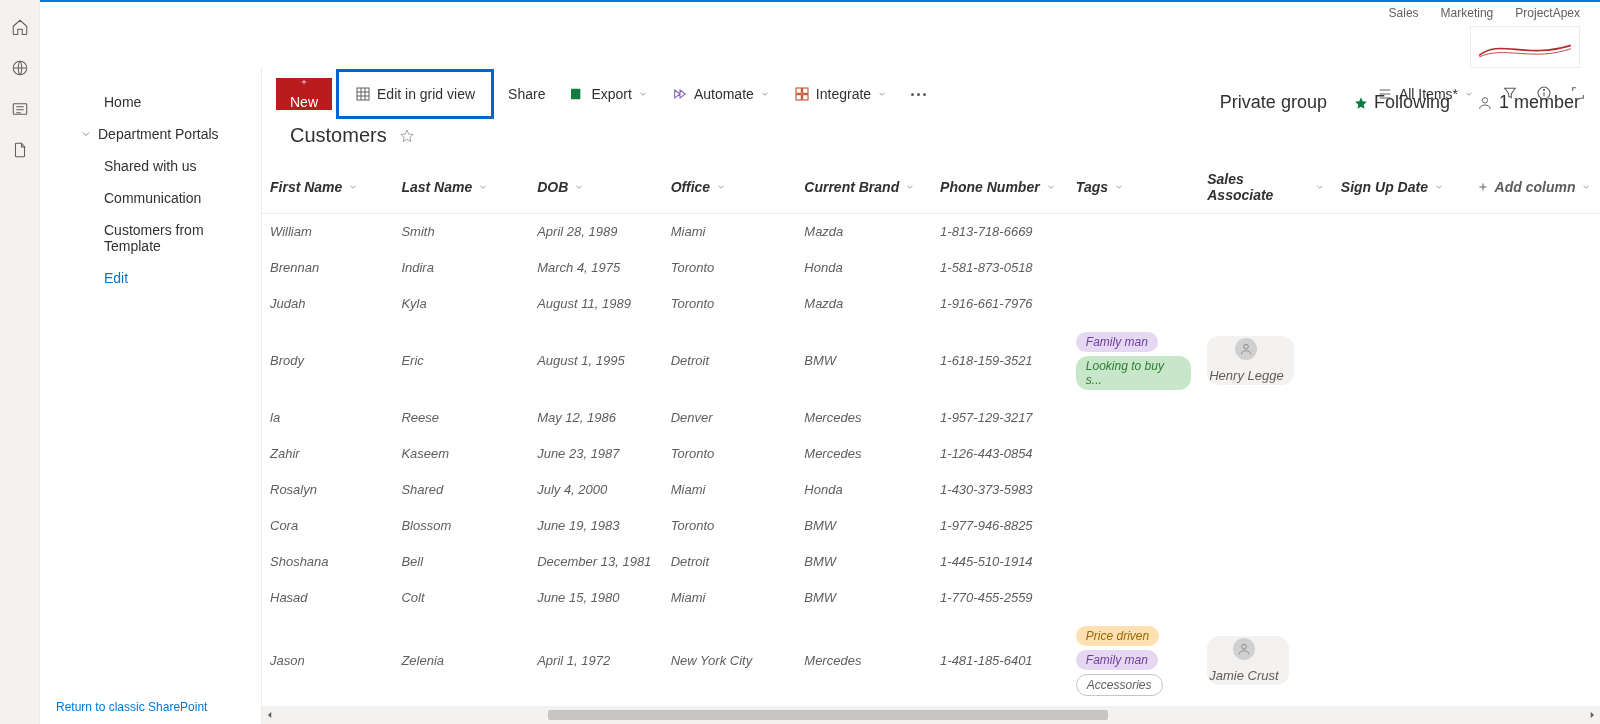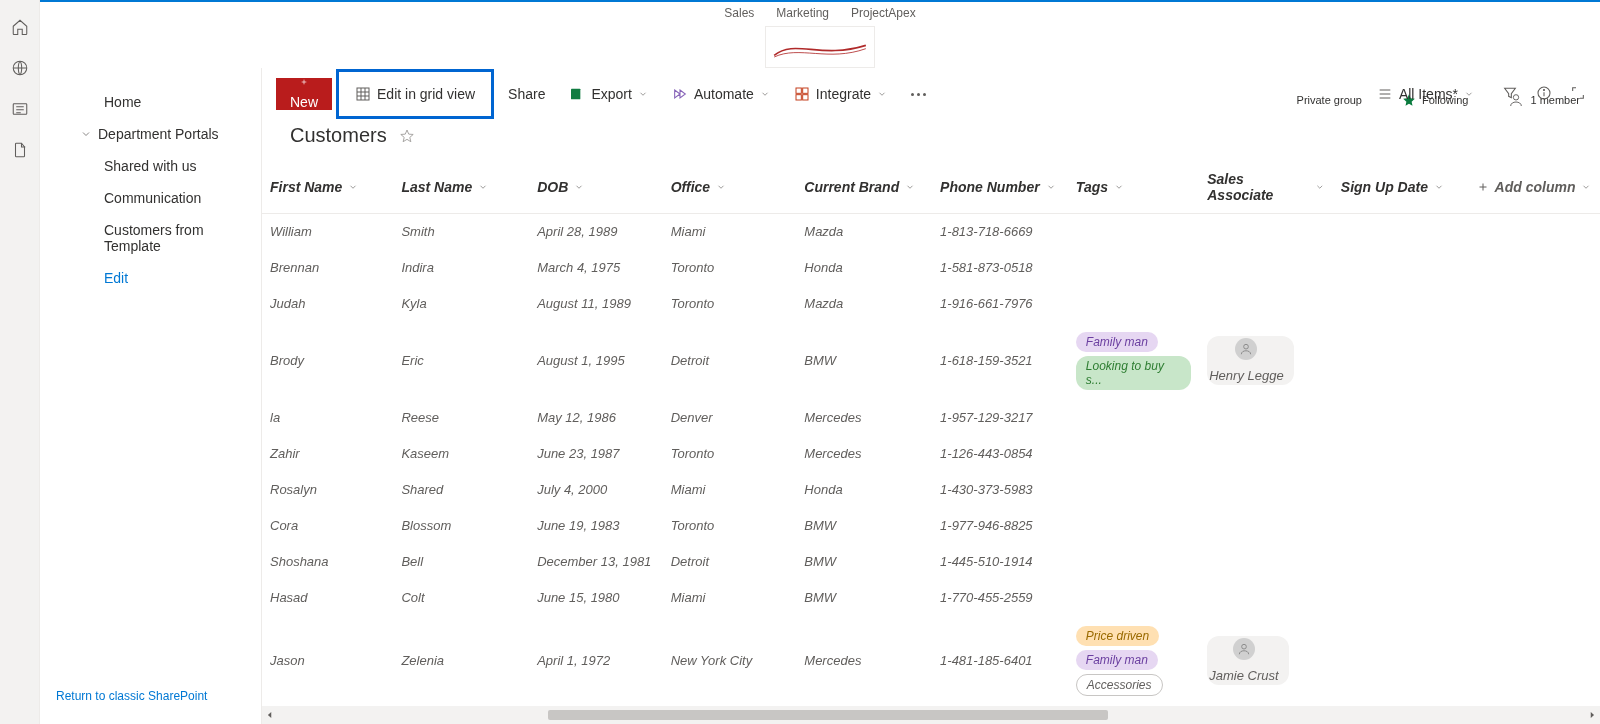--- a/index.html
+++ b/index.html
@@ -5,46 +5,46 @@
   * { box-sizing: border-box; margin: 0; padding: 0; }
   body { font-family: "Segoe UI", Arial, sans-serif; font-size: 14px; color: #323130; background: #fff; overflow: hidden; }
   .app { display: flex; height: 724px; width: 1600px; }
   .rail {
     width: 40px; background: #f3f2f1; display: flex; flex-direction: column; align-items: center;
     gap: 20px; padding-top: 18px; border-right: 1px solid #edebe9;
   }
   .rail-icon { width: 18px; height: 18px; fill: none; stroke: #605e5c; stroke-width: 1.4; }
   .main { flex: 1; display: flex; flex-direction: column; position: relative; }
   .topbar { border-bottom: 2px solid #0078d4; height: 2px; }
-  .site-header { display: flex; align-items: center; padding: 4px 20px 0 20px; }
+  .site-header { display: flex; align-items: flex-end; padding: 4px 20px 0 20px; }
   .site-tabs { display: flex; gap: 22px; font-size: 12px; color: #605e5c; }
   .site-tabs span { cursor: pointer; }
   .logo-wrap { margin-top: 4px; }
   .logo {
     width: 110px; height: 42px; border: 1px solid #edebe9; display: flex; align-items: center;
     justify-content: center; overflow: hidden;
   }
   .header-right {
-    position: absolute; right: 20px; top: 92px; display: flex; align-items: center; gap: 40px;
-    font-size: 11px; color: #323130;
+    position: absolute; right: 20px; top: 92px; display: flex; align-items: center; gap: 27px;
+    font-size: 18px; color: #323130;
   }
   .star-icon { width: 14px; height: 14px; fill: #0a7b3e; }
   .member-icon { width: 16px; height: 16px; fill: none; stroke: #605e5c; stroke-width: 1.4; }
   .body { flex: 1; display: flex; overflow: hidden; }
   .leftnav {
     width: 222px; padding: 18px 0 0 0; border-right: 1px solid #edebe9; display: flex;
     flex-direction: column; font-size: 14px; position: relative;
   }
   .nav-item { padding: 8px 16px 8px 64px; color: #323130; cursor: pointer; }
   .nav-section { padding: 8px 16px 8px 40px; display: flex; align-items: center; gap: 6px; cursor: pointer; }
   .nav-top { padding-left: 64px; }
   .chev { width: 12px; height: 12px; stroke: #605e5c; stroke-width: 1.5; fill: none; }
   .nav-edit { color: #0078d4; padding: 8px 16px 8px 64px; cursor: pointer; }
   .nav-footer {
-    position: absolute; bottom: 21px; left: 16px; font-size: 12px; color: #0078d4; cursor: pointer;
+    position: absolute; bottom: 10px; left: 16px; font-size: 12px; color: #0078d4; cursor: pointer;
   }
   .content { flex: 1; display: flex; flex-direction: column; overflow: hidden; position: relative; }
   .cmdbar {
     height: 52px; display: flex; align-items: center; padding: 0 14px; gap: 4px; position: relative;
   }
   .btn-new {
     background: #b91c1c; color: #fff; height: 32px; padding: 0 14px; display: flex;
     align-items: center; gap: 8px; font-size: 14px; cursor: pointer; flex-direction: column;
   }
   .cmd-btn {

